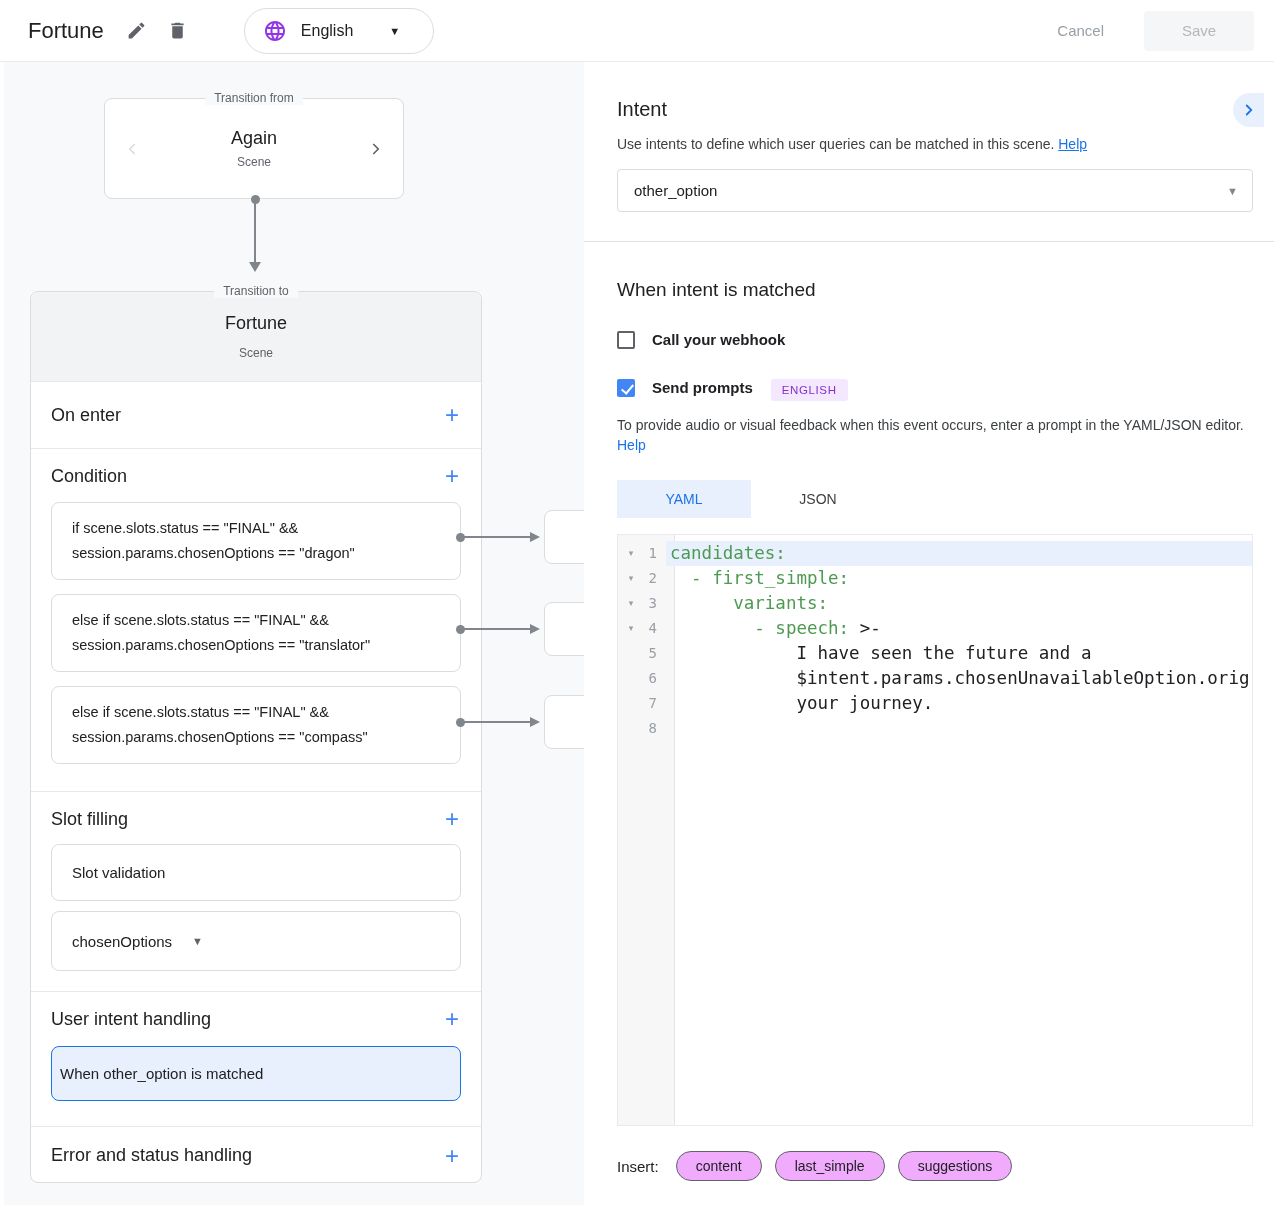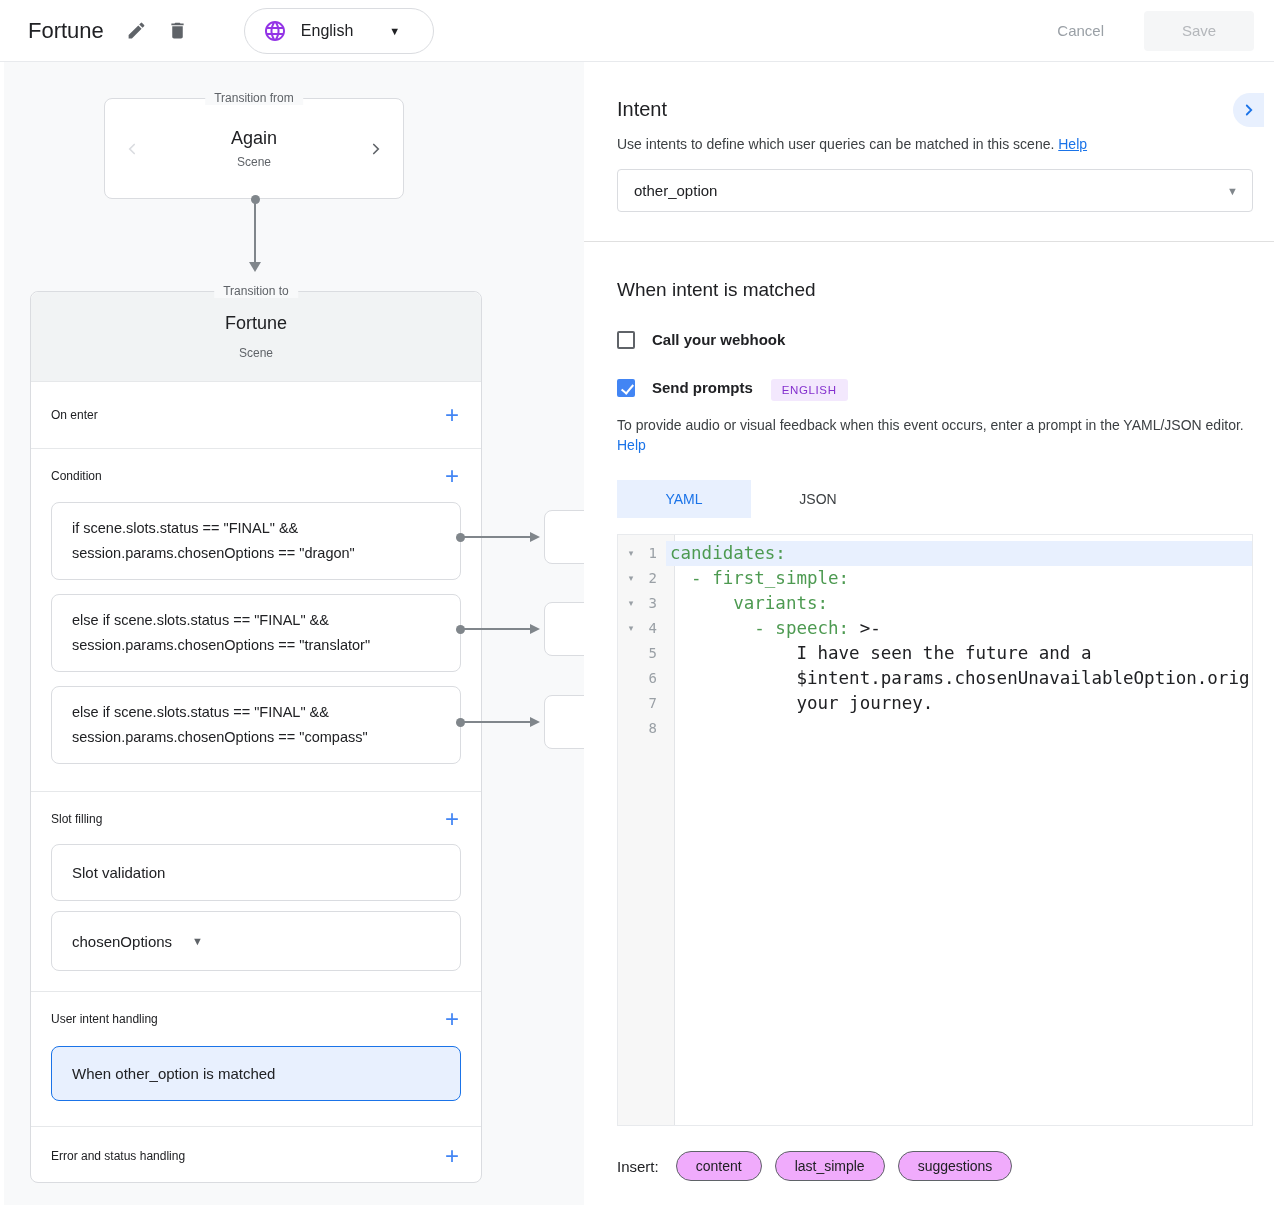--- a/index.html
+++ b/index.html
@@ -46,37 +46,37 @@
   .flow-line { position:absolute; left:6px; top:8px; width:1.6px; height:60px; background:#80868b; }
   .flow-head { position:absolute; left:1px; top:67px; width:0; height:0;
     border-left:6px solid transparent; border-right:6px solid transparent; border-top:10px solid #80868b; }
 
   .scene-card { position:absolute; left:26px; top:229px; width:452px; height:892px; background:#fff;
     border:1px solid #dadce0; border-radius:8px; }
   .scene-head { height:89px; background:#f1f3f4; border-radius:8px 8px 0 0; display:flex; flex-direction:column;
     align-items:center; justify-content:center; gap:6px; }
   .card-section { border-top:1px solid #e6e8ea; }
   .sec-row { display:flex; align-items:center; justify-content:space-between; padding:0 20px; }
-  .sec-title { font-size:12px; color:#202124; }
+  .sec-title { font-size:18px; color:#202124; }
   .plus-btn { border:none; background:transparent; color:#4285f4; font-size:24px; font-weight:300;
     line-height:1; cursor:pointer; padding:0 2px; }
   .sec-on-enter { height:67px; }
   .sec-condition { height:343px; padding:14px 0 0 0; }
   .sec-head { display:flex; align-items:center; justify-content:space-between; padding:0 20px; height:26px; }
   .cond-box { margin:13px 20px 0 20px; height:78px; border:1px solid #dadce0; border-radius:8px; background:#fff;
     padding:13px 20px; font-size:14.5px; line-height:25px; color:#202124; }
   .cond-box + .cond-box { margin-top:14px; }
   .sec-slot { height:200px; padding-top:14px; }
   .slot-box { margin:12px 20px 0 20px; height:57px; border:1px solid #dadce0; border-radius:8px; background:#fff;
     display:flex; align-items:center; padding:0 20px; font-size:15px; }
   .slot-dd { margin-top:10px; height:60px; gap:20px; cursor:pointer; }
   .dd-caret { font-size:11px; color:#5f6368; }
   .sec-uih { height:135px; padding-top:14px; }
   .intent-selected { margin:14px 20px 0 20px; height:55px; border:1px solid #1a73e8; border-radius:8px;
-    background:#e8f0fe; display:flex; align-items:center; padding:0 20px; font-size:15px; color:#202124; cursor:pointer; }
+    background:#e8f0fe; display:flex; align-items:center; padding:0 8px; font-size:15px; color:#202124; cursor:pointer; }
   .sec-err { height:58px; }
 
   .connector { position:absolute; left:452px; width:88px; height:12px; }
   .c1 { top:469px; } .c2 { top:561px; } .c3 { top:654px; }
   .conn-dot { position:absolute; left:0; top:1.5px; width:9px; height:9px; border-radius:50%; background:#80868b; }
   .conn-line { position:absolute; left:8px; top:5.2px; width:66px; height:1.6px; background:#80868b; }
   .conn-head { position:absolute; left:74px; top:1px; width:0; height:0;
     border-top:5px solid transparent; border-bottom:5px solid transparent; border-left:10px solid #80868b; }
   .target-box { position:absolute; left:540px; width:58px; height:54px; background:#fff;
     border:1px solid #dadce0; border-radius:8px; }

